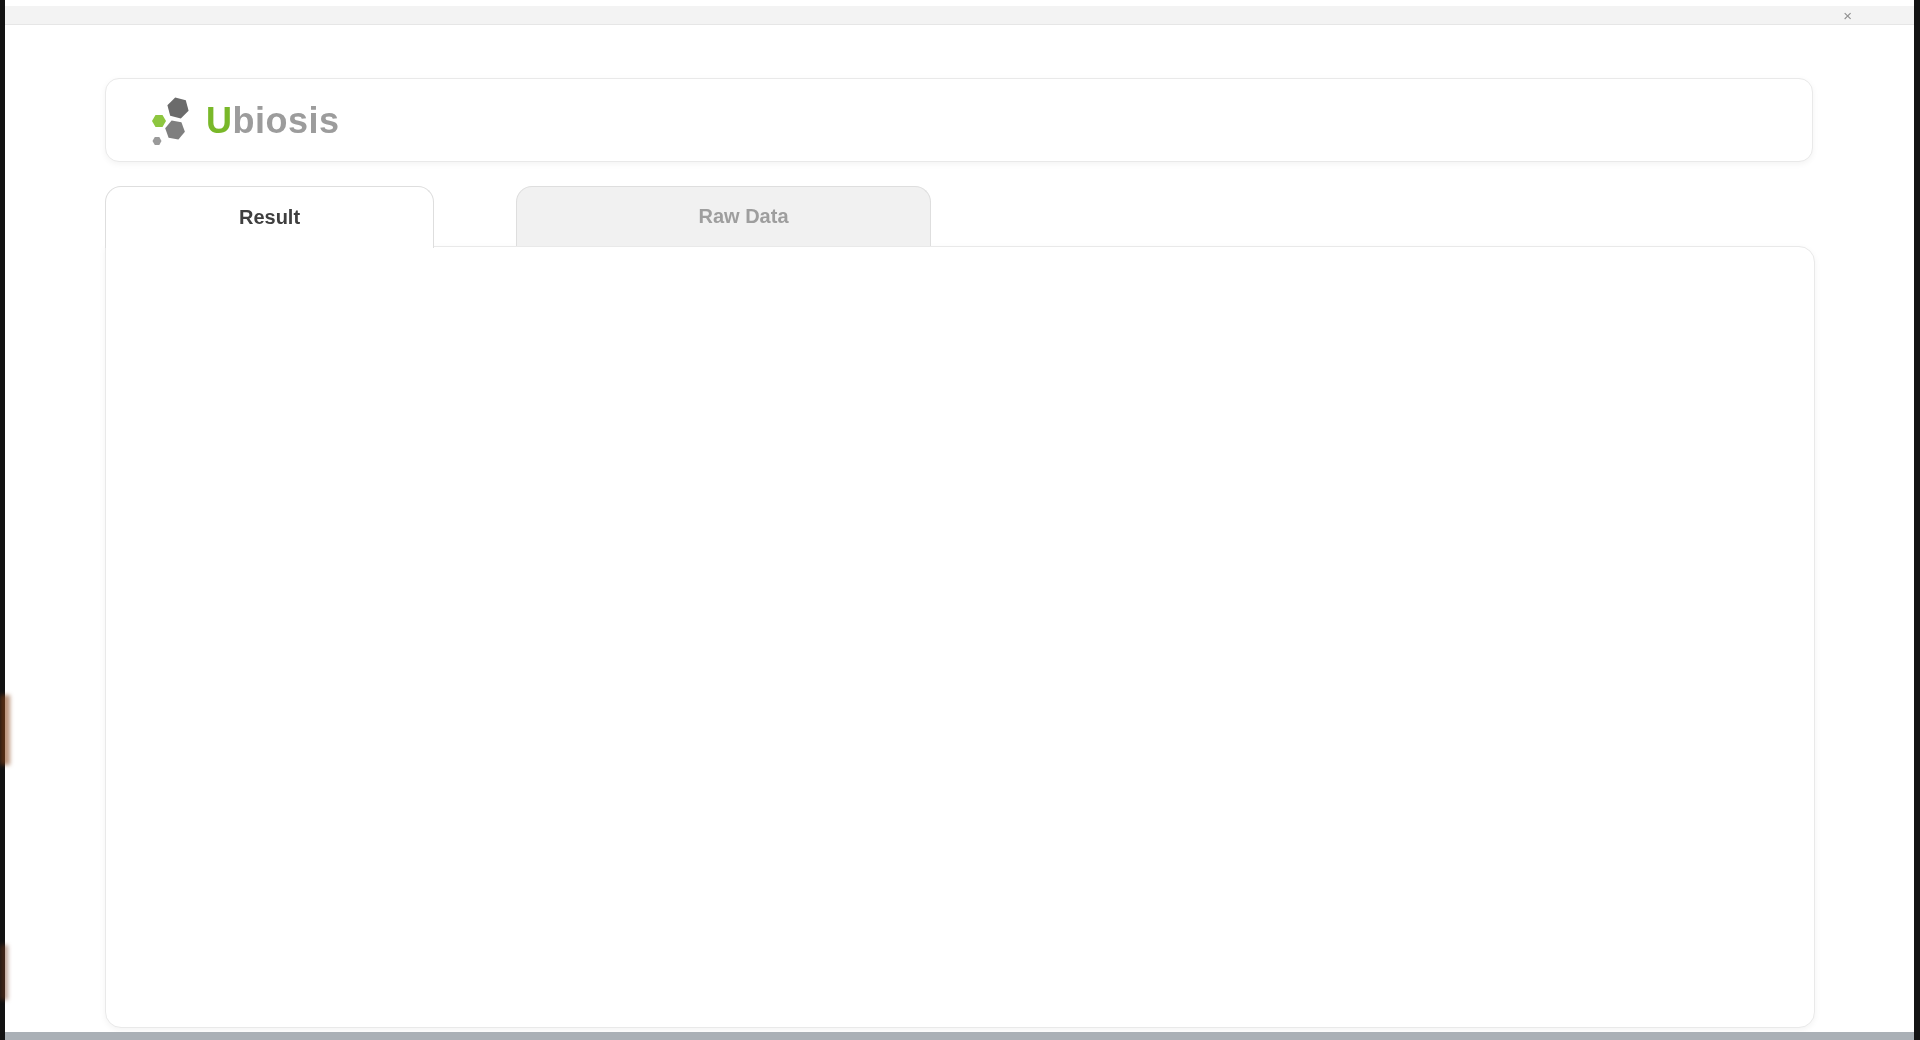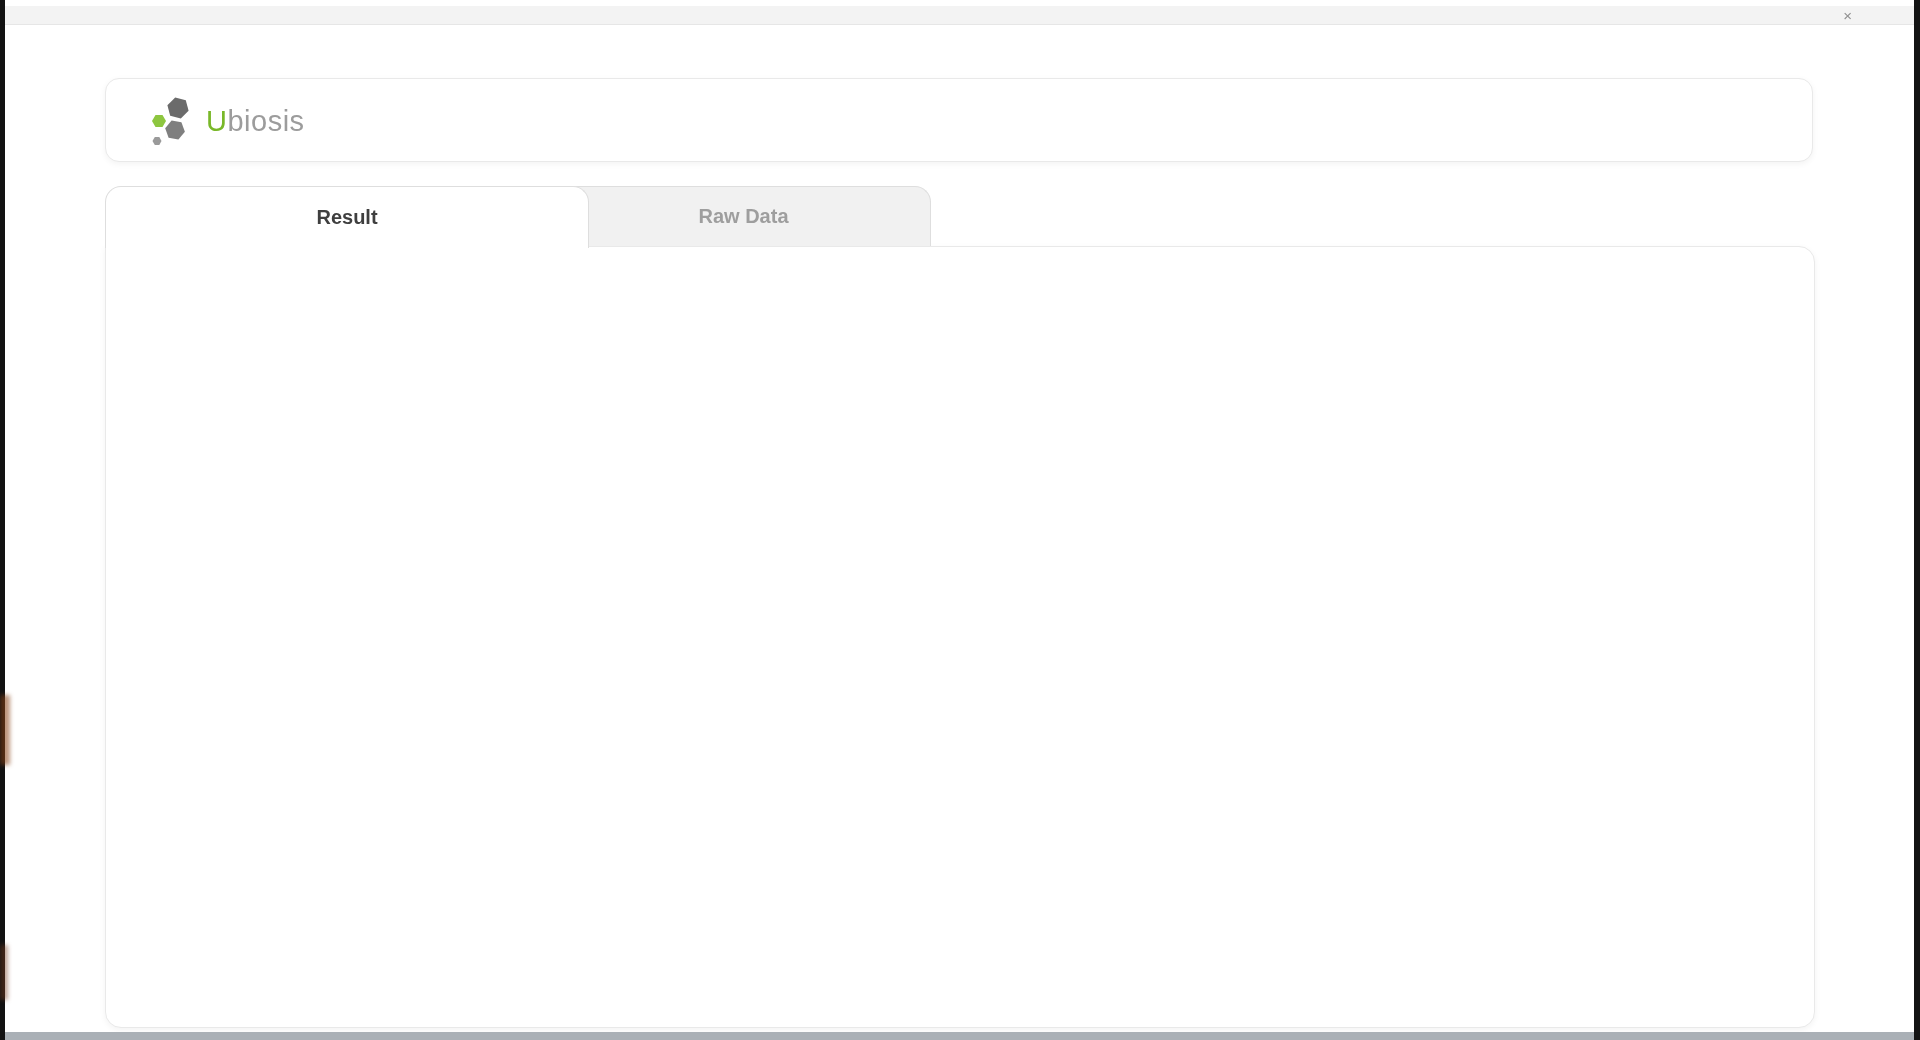--- a/index.html
+++ b/index.html
@@ -18,30 +18,30 @@
   .close-x { position:absolute; right:62px; top:0px; font-size:15px; color:#8f8f8f; line-height:19px; cursor:default; }
   .bottombar { position:absolute; left:0; bottom:0; width:1920px; height:8px; background:#aab0b6; z-index:8; }
 
   
   .card { position:absolute; background:#fff; border:1px solid #e9e9e9; border-radius:14px;
     box-shadow:0 2px 6px rgba(0,0,0,.05); }
 
   
   .header-card { left:105px; top:78px; width:1708px; height:84px; }
   .logo { position:absolute; left:42px; top:16px; display:flex; align-items:center; }
-  .logo-text { font-size:29px; letter-spacing:.5px; font-weight:400; margin-left:6px;text-align:center; }
+  .logo-text { font-size:36px; letter-spacing:.5px; font-weight:700; margin-left:6px;text-align:center; }
   .logo-u { color:#79b829; }
   .logo-rest { color:#9c9c9c; }
   .device-title { position:absolute; left:260px; top:24px; font-size:27px; font-weight:bold; color:#3a40f0; }
 
   
   .tab { position:absolute; top:186px; height:60px; border:1px solid #dedede; border-bottom:none;
     border-radius:16px 16px 0 0; display:flex; align-items:center; justify-content:center;
     font-size:20px; font-weight:bold; cursor:pointer; }
-  .tab-result { left:105px; width:484px; background:#fff; color:#3f3f3f; height:62px; z-index:3; }
+  .tab-result { left:105px; width:329px; background:#fff; color:#3f3f3f; height:62px; z-index:3; }
   .tab-raw { left:516px; width:415px; background:#f1f1f1; color:#9e9e9e; z-index:2;padding-left:40px; }
 
   .content { left:105px; top:246px; width:1710px; height:782px; border-radius:0 16px 16px 16px; z-index:1; }
 
   
   .sec-title { position:absolute; display:flex; align-items:center; gap:10px; }
   .sec-title .txt { font-size:19px; font-weight:bold; color:#4d4d4d; }
   .info-circle { width:23px; height:23px; border-radius:50%; background:#8f96e8; color:#fff;
     font-family:"Liberation Serif",serif; font-weight:bold; font-style:italic; font-size:15px;
     display:flex; align-items:center; justify-content:center; }

